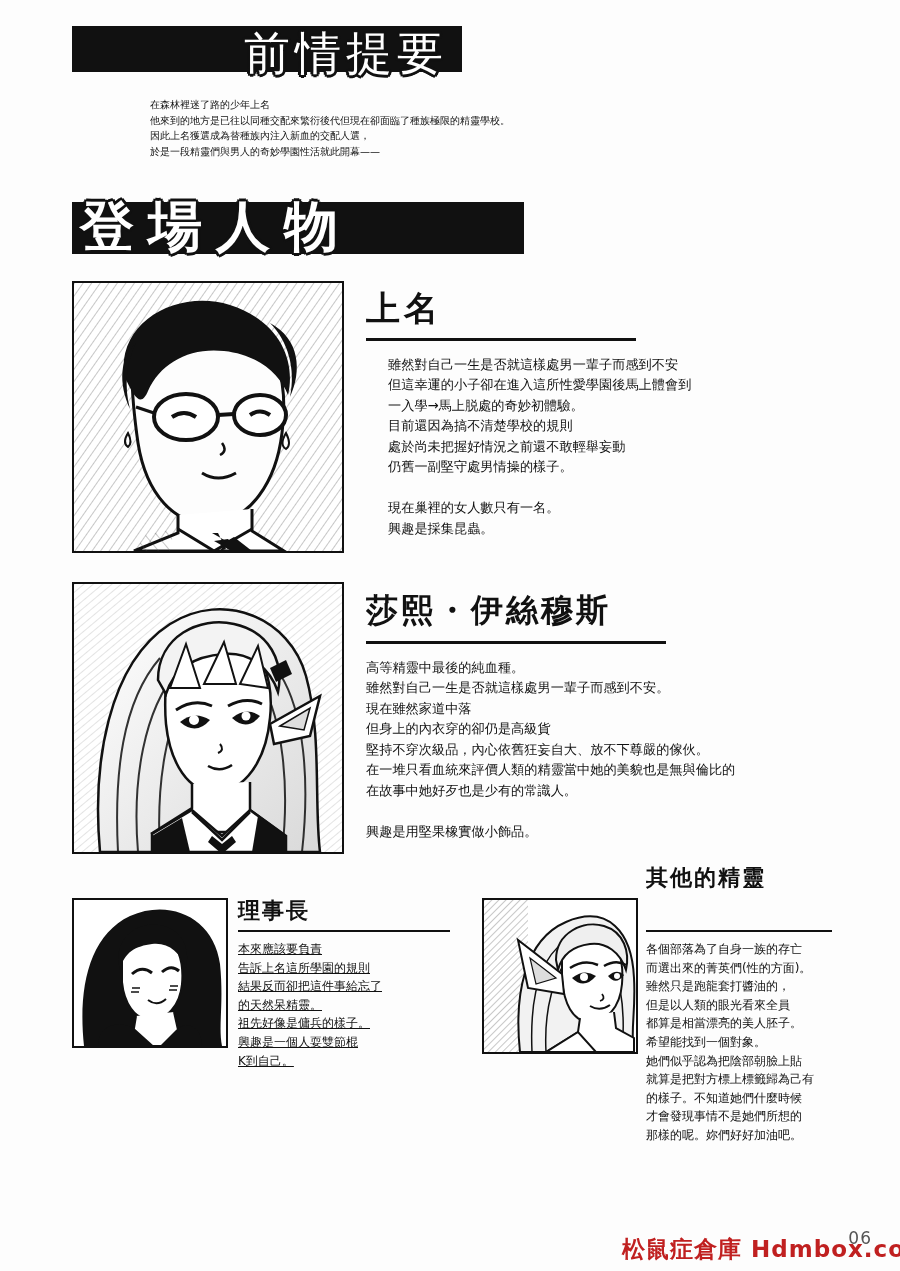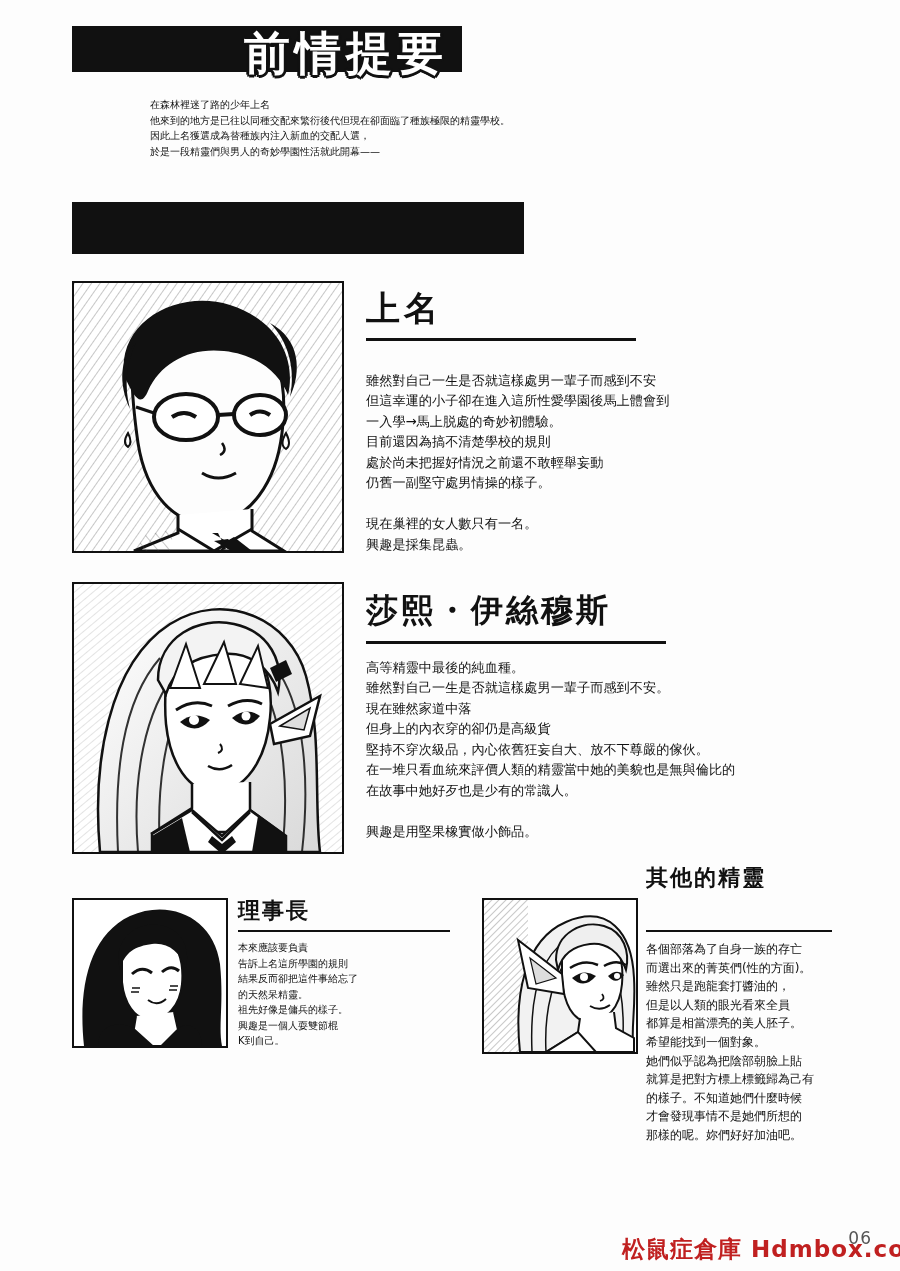--- a/index.html
+++ b/index.html
@@ -45,21 +45,21 @@
     left: 0;
     top: 8px;
     width: 390px;
     height: 46px;
   }
   #banner-summary .title-text {
     position: absolute;
     left: 172px;
     top: 12px;
     font-size: 46px;
-    font-weight: 700;
+    font-weight: 400;
     letter-spacing: 5px;
     color: #ffffff;
     text-shadow:
       -2px -2px 0 #111, 2px -2px 0 #111,
       -2px 2px 0 #111, 2px 2px 0 #111,
       -3px 0 0 #111, 3px 0 0 #111,
       0 -3px 0 #111, 0 3px 0 #111;
     white-space: nowrap;
     line-height: 1;
   }
@@ -138,33 +138,33 @@
     font-size: 13.2px;
     line-height: 1.55;
     white-space: pre-line;
     color: #111;
   }
 
   
   #portrait-kaminari { left: 72px; top: 281px; width: 268px; height: 268px; }
   #name-kaminari { left: 366px; top: 291px; font-size: 34px; letter-spacing: 4px; }
   #rule-kaminari { left: 366px; top: 338px; width: 270px; }
-  #desc-kaminari { left: 366px; top: 355px; width: 470px; margin-top: 16px; }
+  #desc-kaminari { left: 388px; top: 355px; width: 470px; }
 
   
   #portrait-shaki { left: 72px; top: 582px; width: 268px; height: 268px; }
   #name-shaki { left: 366px; top: 594px; font-size: 32px; letter-spacing: 3px; }
   #rule-shaki { left: 366px; top: 641px; width: 300px; }
   #desc-shaki { left: 366px; top: 658px; width: 490px; }
 
   
   #portrait-director { left: 72px; top: 898px; width: 152px; height: 146px; }
   #name-director { left: 238px; top: 900px; font-size: 22px; letter-spacing: 2px; }
   #rule-director { left: 238px; top: 930px; width: 212px; height: 2px; }
-  #desc-director { left: 238px; top: 940px; width: 240px; font-size: 10px; }
+  #desc-director { left: 238px; top: 940px; width: 240px; font-size: 12px; text-decoration: underline; }
 
   
   #portrait-others { left: 482px; top: 898px; width: 152px; height: 152px; }
   #name-others { left: 646px; top: 867px; font-size: 22px; letter-spacing: 2px; }
   #rule-others { left: 646px; top: 930px; width: 186px; height: 2px; }
   #desc-others { left: 646px; top: 940px; width: 230px; font-size: 12px; }
 
   
   #footer-credit {
     position: absolute;
@@ -198,20 +198,21 @@
     <div class="title-text">前情提要</div>
   </div>
 
   <div id="intro-text">在森林裡迷了路的少年上名
 他來到的地方是已往以同種交配來繁衍後代但現在卻面臨了種族極限的精靈學校。
 因此上名獲選成為替種族內注入新血的交配人選，
 於是一段精靈們與男人的奇妙學園性活就此開幕——</div>
 
   <div class="banner" id="banner-characters">
     <div class="bar"></div>
+    <div class="title-text">登場人物</div>
   </div>
 
   <div class="char-portrait" id="portrait-kaminari">
     <div class="art">
       <svg viewBox="0 0 268 268" preserveAspectRatio="none">
         <defs>
           <pattern id="hatch1" width="7" height="7" patternUnits="userSpaceOnUse" patternTransform="rotate(35)">
             <line x1="0" y1="0" x2="0" y2="7" stroke="#333" stroke-width="1"></line>
           </pattern>
           <pattern id="hatch2" width="9" height="9" patternUnits="userSpaceOnUse" patternTransform="rotate(-40)">

